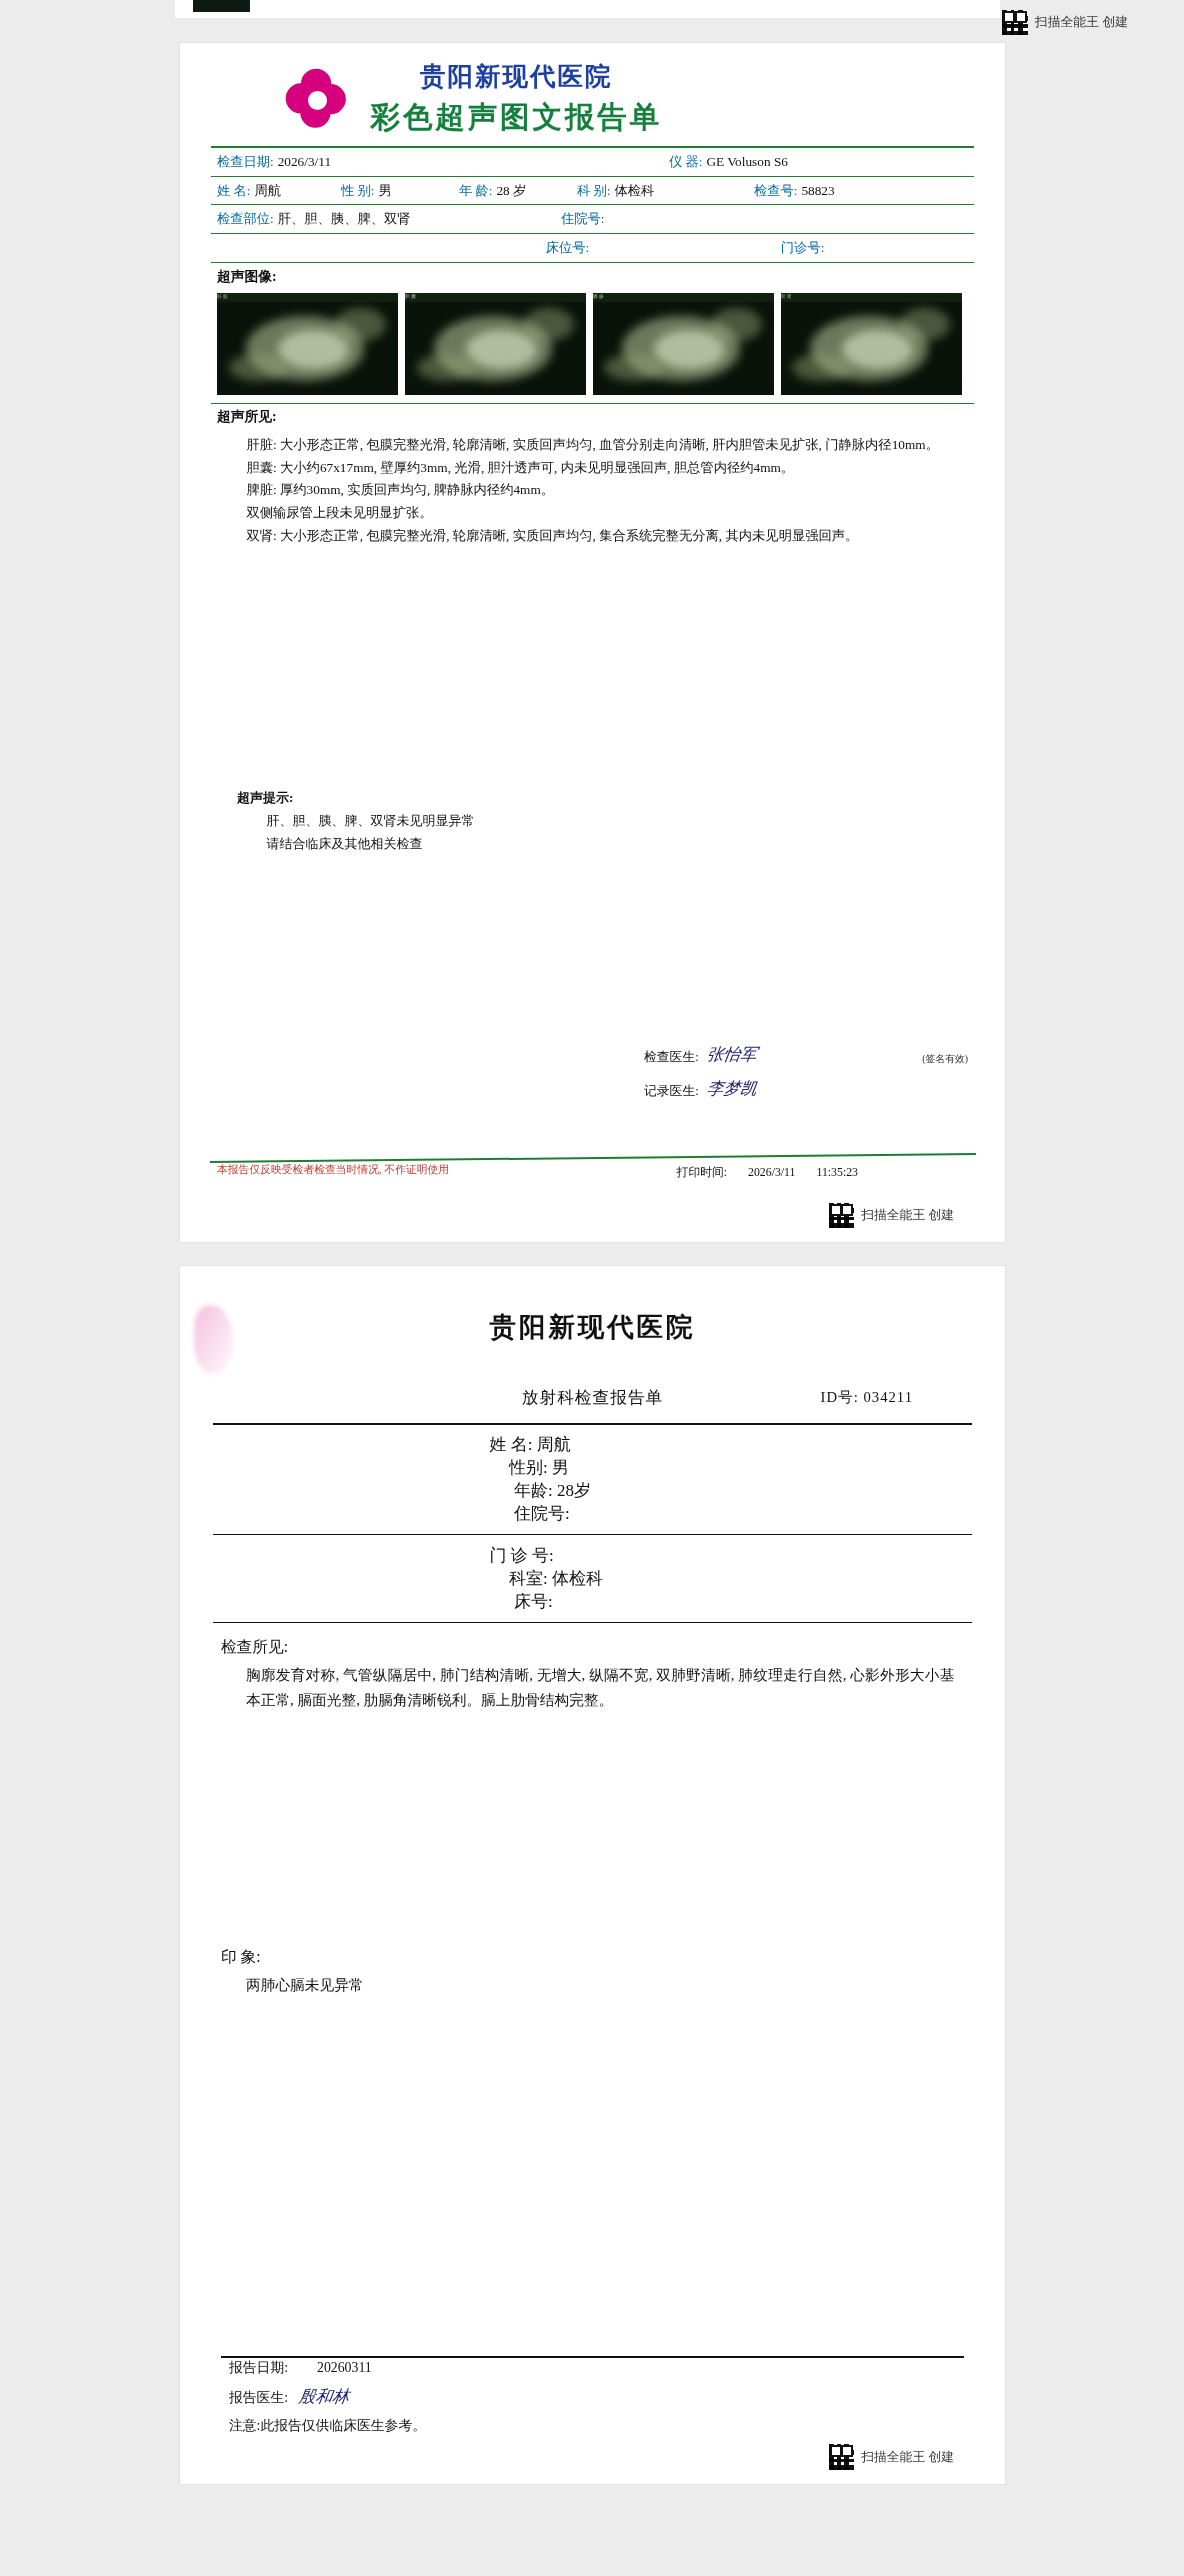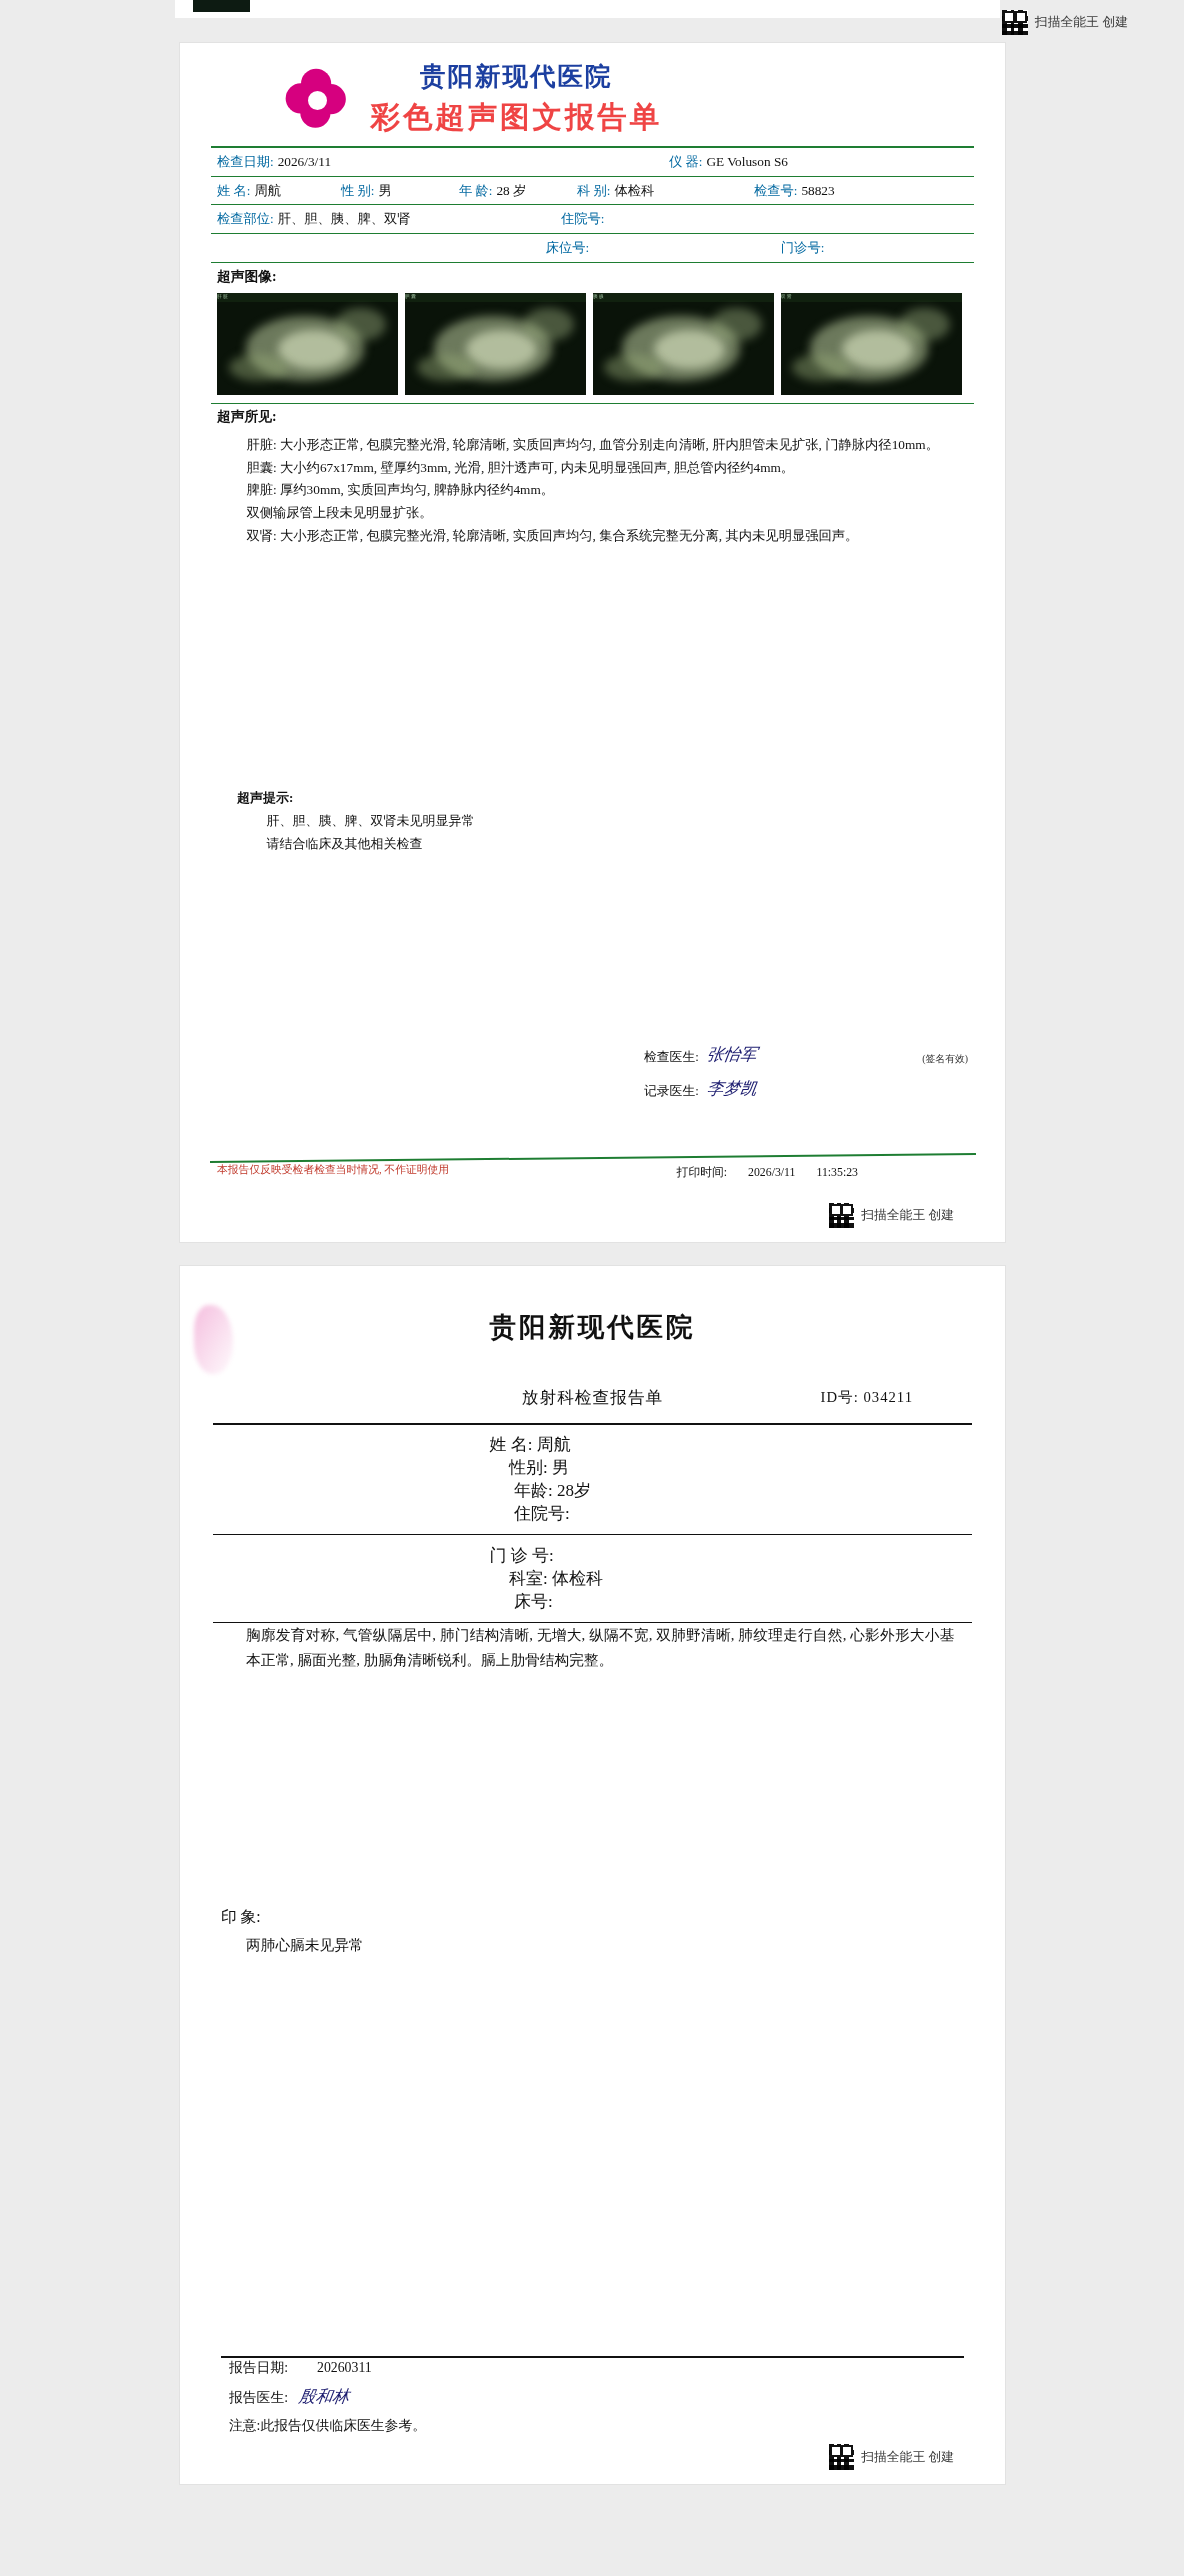--- a/index.html
+++ b/index.html
@@ -138,21 +138,21 @@
   .hosp-name {
     font-size: 25.5px;
     font-weight: bold;
     color: #1c3fa0;
     letter-spacing: 2px;
     font-family: "Liberation Serif", serif;
   }
   .report-title {
     font-size: 29.5px;
     font-weight: bold;
-    color: #ef4444;
+    color: #15803d;
     letter-spacing: 2.9px;
     margin-top: 3.9px;
   }
   .thick-green { border-top: 2px solid #1e7d32; }
   .thin-green  { border-top: 1px solid #1e7d32; }
 
   .row {
     display: flex;
     align-items: center;
     font-size: 13.3px;
@@ -574,20 +574,21 @@
         </span>
         <span class="g3"></span>
         <span class="g4">
           <span>床号:</span>
           <span></span>
         </span>
       </div>
 
       <div class="rule-thin"></div>
 
+      <div class="rad-sec-title">检查所见:</div>
       <div class="rad-body">胸廓发育对称, 气管纵隔居中, 肺门结构清晰, 无增大, 纵隔不宽, 双肺野清晰, 肺纹理走行自然, 心影外形大小基本正常, 膈面光整, 肋膈角清晰锐利。膈上肋骨结构完整。</div>
 
       <div style="height:226px;"></div>
 
       <div class="rad-impression-label">印  象:</div>
       <div class="rad-impression-text">两肺心膈未见异常</div>
     </div>
 
     <div class="rad-foot-rule"></div>
 

